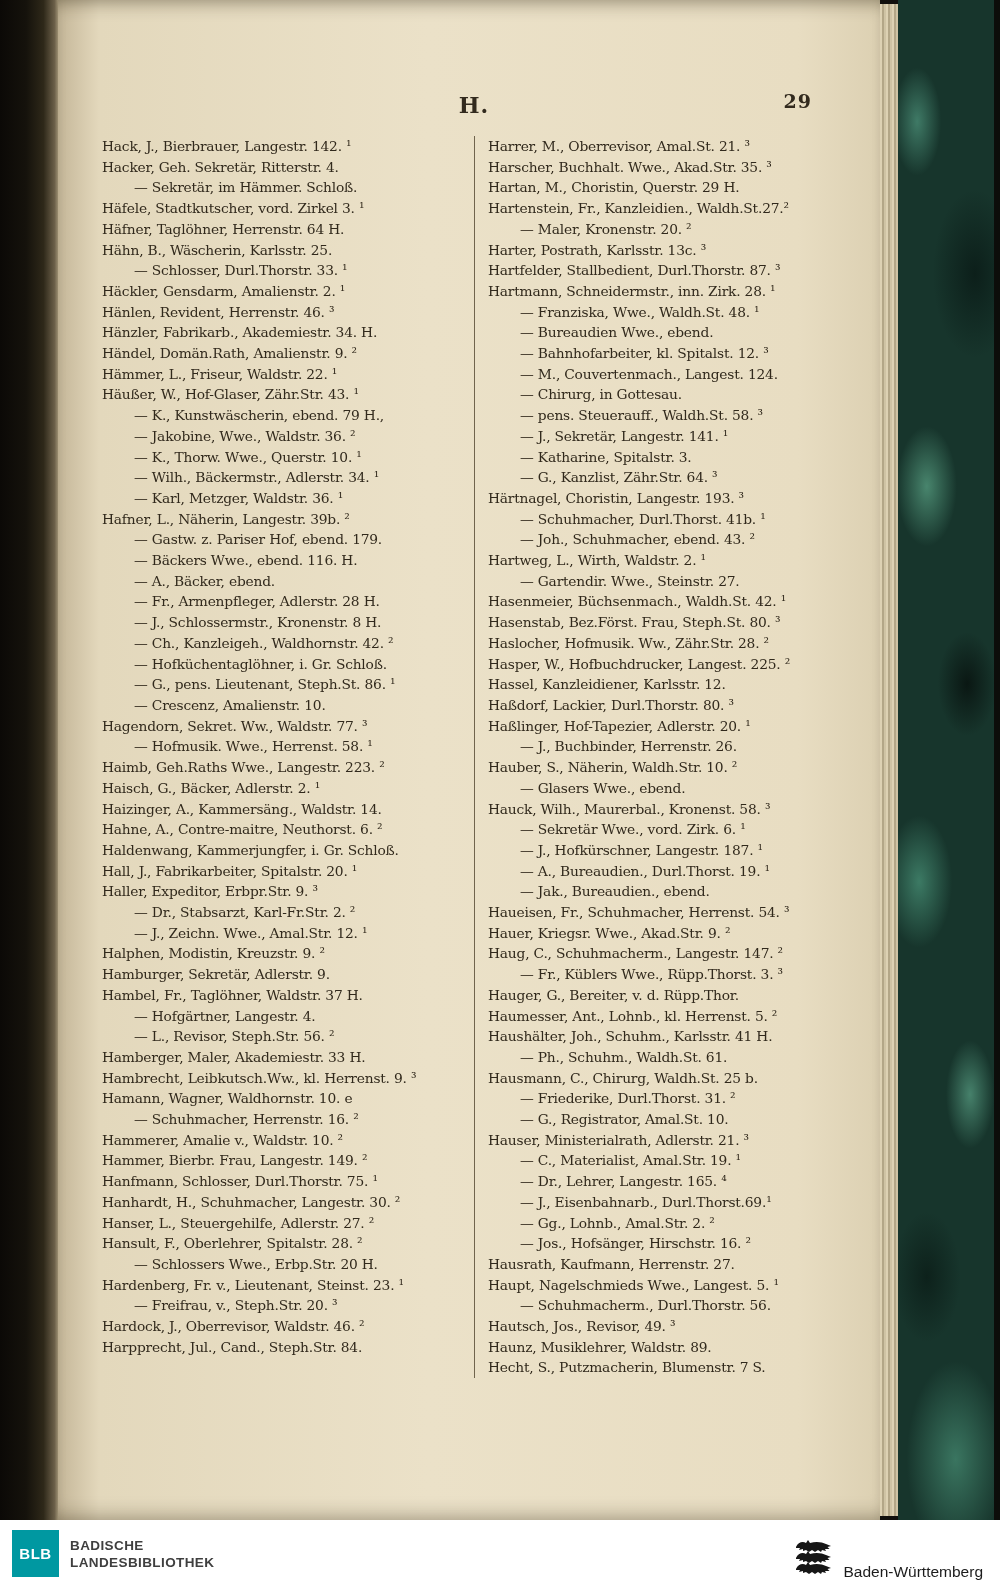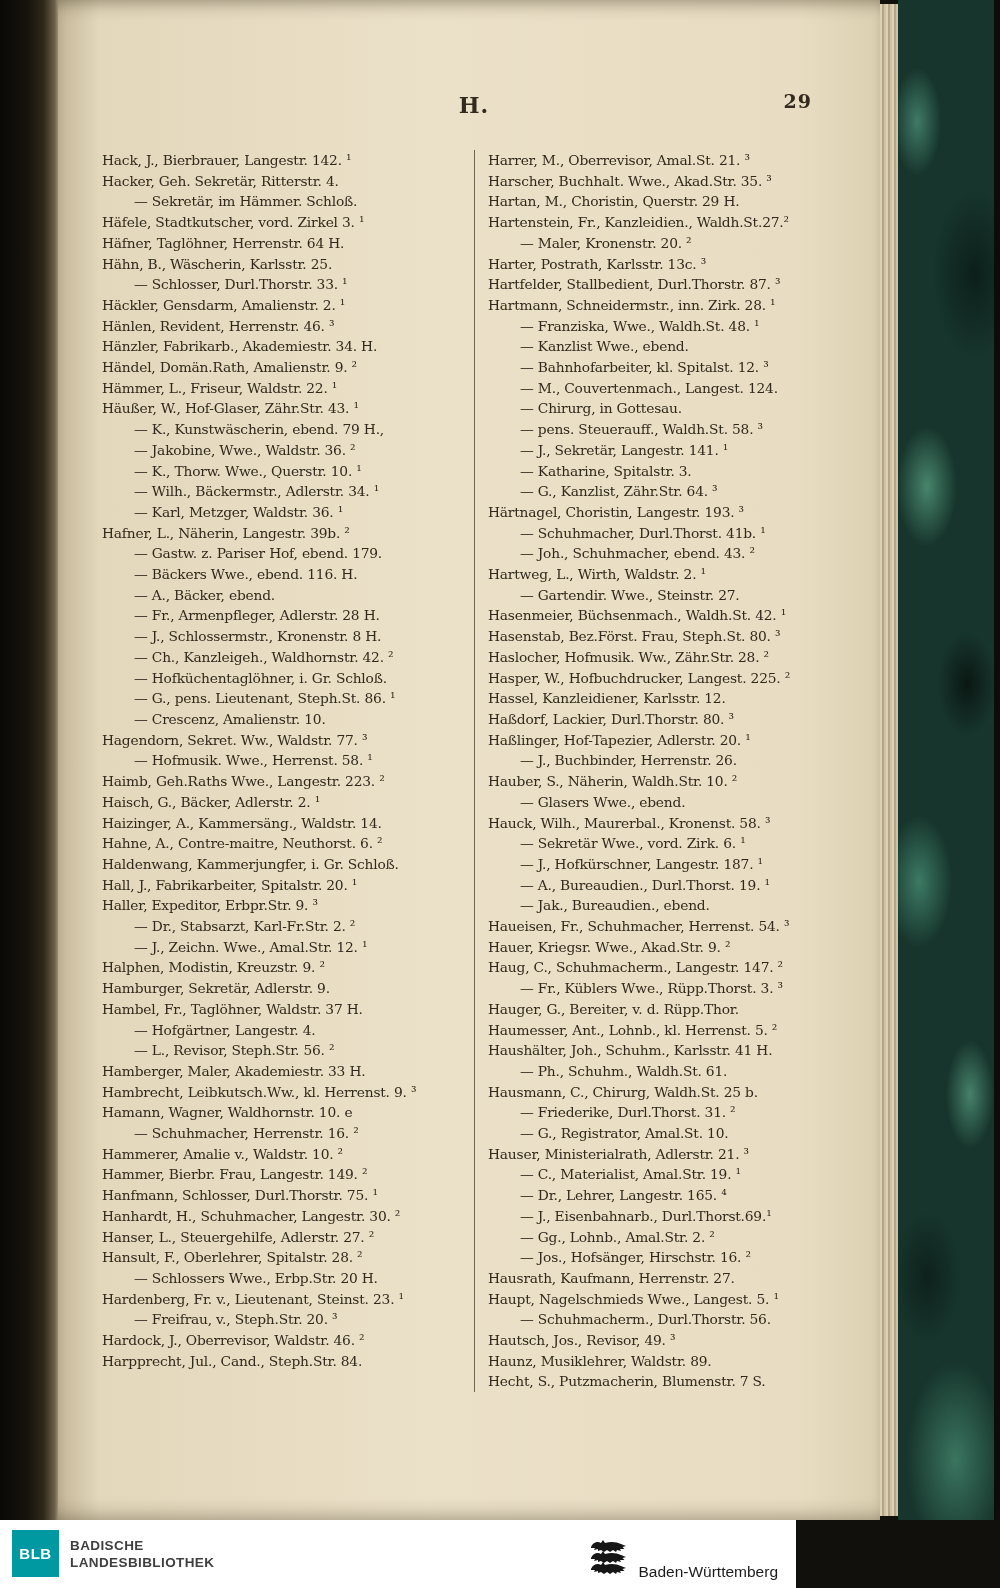--- a/index.html
+++ b/index.html
@@ -39,33 +39,34 @@
   }
   .content{position:absolute;left:44px;top:92px;right:34px;color:#322a1e;}
   .page-head{position:relative;height:44px;}
   .head-letter{
     position:absolute;left:0;right:0;text-align:center;
     font-size:22px;font-weight:bold;letter-spacing:1px;
   }
   .page-number{
     position:absolute;right:34px;top:-2px;font-size:19px;font-weight:bold;letter-spacing:1px;
   }
-  .columns{display:flex;margin-top:14px;}
+  .columns{display:flex;}
   .col{width:50%;box-sizing:border-box;}
   .col-right{border-left:1px solid #70644d;padding-left:13px;}
   .col-left{padding-right:10px;}
   .entry{
     font-size:13.8px;line-height:20.7px;white-space:pre;
     color:#31291c;letter-spacing:-0.2px;
   }
   .entry.cont{padding-left:32px;}
   
   .footer{
-    position:absolute;left:0;bottom:0;width:796px;height:68px;background:#ffffff;
+    position:absolute;left:0;bottom:0;width:993px;height:68px;background:#ffffff;
     font-family:"Liberation Sans","DejaVu Sans",sans-serif;
+    padding-left:8px;
   }
   .blb-block{position:absolute;left:12px;top:10px;display:flex;align-items:center;}
   .blb-square{
     width:47px;height:47px;background:#0098a1;color:#ffffff;
     display:flex;align-items:center;justify-content:center;
     font-weight:bold;font-size:15px;letter-spacing:.5px;
   }
   .blb-text{margin-left:11px;font-weight:bold;color:#3f3f3f;font-size:13.5px;line-height:17px;letter-spacing:.4px;}
   .bw-block{position:absolute;right:18px;top:16px;display:flex;align-items:center;}
   .bw-lions{margin-right:9px;}
@@ -150,21 +151,21 @@
         <div class="col col-right">
             <div class="entry">Harrer, M., Oberrevisor, Amal.St. 21. ³</div>
             <div class="entry">Harscher, Buchhalt. Wwe., Akad.Str. 35. ³</div>
             <div class="entry">Hartan, M., Choristin, Querstr. 29 H.</div>
             <div class="entry">Hartenstein, Fr., Kanzleidien., Waldh.St.27.²</div>
             <div class="entry cont">— Maler, Kronenstr. 20. ²</div>
             <div class="entry">Harter, Postrath, Karlsstr. 13c. ³</div>
             <div class="entry">Hartfelder, Stallbedient, Durl.Thorstr. 87. ³</div>
             <div class="entry">Hartmann, Schneidermstr., inn. Zirk. 28. ¹</div>
             <div class="entry cont">— Franziska, Wwe., Waldh.St. 48. ¹</div>
-            <div class="entry cont">— Kanzlist Wwe., ebend.</div>
+            <div class="entry cont">— Bureaudien Wwe., ebend.</div>
             <div class="entry cont">— Bahnhofarbeiter, kl. Spitalst. 12. ³</div>
             <div class="entry cont">— M., Couvertenmach., Langest. 124.</div>
             <div class="entry cont">— Chirurg, in Gottesau.</div>
             <div class="entry cont">— pens. Steuerauff., Waldh.St. 58. ³</div>
             <div class="entry cont">— J., Sekretär, Langestr. 141. ¹</div>
             <div class="entry cont">— Katharine, Spitalstr. 3.</div>
             <div class="entry cont">— G., Kanzlist, Zähr.Str. 64. ³</div>
             <div class="entry">Härtnagel, Choristin, Langestr. 193. ³</div>
             <div class="entry cont">— Schuhmacher, Durl.Thorst. 41b. ¹</div>
             <div class="entry cont">— Joh., Schuhmacher, ebend. 43. ²</div>

